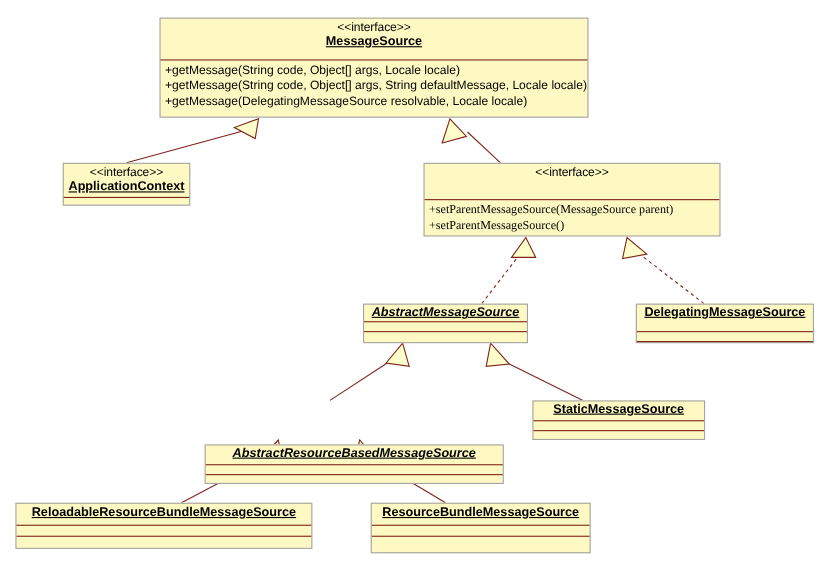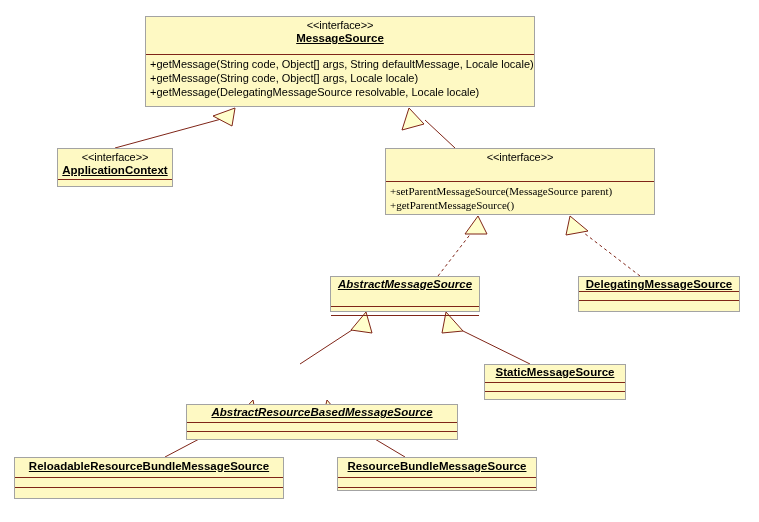--- a/index.html
+++ b/index.html
@@ -120,85 +120,85 @@
       <polygon points="327,400 322,421 343,419" fill="#ffffcc" stroke="#7f2518" stroke-width="1"></polygon>
     </g>
   </svg>
 
   <div class="uml-class" style="left:145px; top:16px; width:390px; height:91px;">
     <div class="compartment head" style="height:38px;">
       <span class="stereotype">&lt;&lt;interface&gt;&gt;</span>
       <span class="cname">MessageSource</span>
     </div>
     <div class="compartment ops" style="height:52px;">
+      <div class="op">+getMessage(String code, Object[] args, Locale locale)</div>
       <div class="op">+getMessage(String code, Object[] args, String defaultMessage, Locale locale)</div>
-      <div class="op">+getMessage(String code, Object[] args, Locale locale)</div>
       <div class="op">+getMessage(DelegatingMessageSource resolvable, Locale locale)</div>
     </div>
   </div>
 
   <div class="uml-class" style="left:57px; top:148px; width:116px; height:39px;">
     <div class="compartment head" style="height:31px;">
       <span class="stereotype">&lt;&lt;interface&gt;&gt;</span>
       <span class="cname">ApplicationContext</span>
     </div>
     <div class="compartment empty-row" style="height:7px;"></div>
   </div>
 
   <div class="uml-class" style="left:385px; top:148px; width:270px; height:67px;">
     <div class="compartment head" style="height:33px;">
       <span class="stereotype">&lt;&lt;interface&gt;&gt;</span>
     </div>
     <div class="compartment ops" style="height:34px;font-family:Liberation Serif, serif;">
       <div class="op">+setParentMessageSource(MessageSource parent)</div>
-      <div class="op">+getParentMessageSource()</div>
+      <div class="op">+setParentMessageSource()</div>
     </div>
   </div>
 
   <div class="uml-class" style="left:330px; top:276px; width:150px; height:36px;">
-    <div class="compartment head" style="height:30px; padding-top:1px;">
+    <div class="compartment head" style="height:16px; padding-top:1px;">
       <span class="cname abstract">AbstractMessageSource</span>
     </div>
     <div class="compartment empty-row" style="height:9px;"></div>
     <div class="compartment empty-row" style="height:9px;"></div>
   </div>
 
   <div class="uml-class" style="left:578px; top:276px; width:162px; height:36px;">
-    <div class="compartment head" style="height:15px; padding-top:1px;">
+    <div class="compartment head" style="height:25px; padding-top:1px;">
       <span class="cname">DelegatingMessageSource</span>
     </div>
     <div class="compartment empty-row" style="height:9px;"></div>
     <div class="compartment empty-row" style="height:9px;"></div>
   </div>
 
   <div class="uml-class" style="left:186px; top:364px; width:272px; height:36px;margin-top:40px;">
     <div class="compartment head" style="height:18px; padding-top:1px;">
       <span class="cname abstract">AbstractResourceBasedMessageSource</span>
     </div>
     <div class="compartment empty-row" style="height:9px;"></div>
     <div class="compartment empty-row" style="height:9px;"></div>
   </div>
 
-  <div class="uml-class" style="left:484px; top:364px; width:142px; height:36px;">
+  <div class="uml-class" style="left:484px; top:364px; width:157px; height:36px;">
     <div class="compartment head" style="height:18px; padding-top:1px;">
       <span class="cname">StaticMessageSource</span>
     </div>
     <div class="compartment empty-row" style="height:9px;"></div>
     <div class="compartment empty-row" style="height:9px;"></div>
   </div>
 
   <div class="uml-class" style="left:14px; top:457px; width:270px; height:42px;">
     <div class="compartment head" style="height:20px; padding-top:2px;">
       <span class="cname">ReloadableResourceBundleMessageSource</span>
     </div>
     <div class="compartment empty-row" style="height:10px;"></div>
     <div class="compartment empty-row" style="height:10px;"></div>
   </div>
 
-  <div class="uml-class" style="left:337px; top:457px; width:200px; height:34px;">
+  <div class="uml-class" style="left:337px; top:457px; width:200px; height:46px;">
     <div class="compartment head" style="height:20px; padding-top:2px;">
       <span class="cname">ResourceBundleMessageSource</span>
     </div>
     <div class="compartment empty-row" style="height:10px;"></div>
     <div class="compartment empty-row" style="height:10px;"></div>
   </div>
 
 </div>
 
 </body></html>

